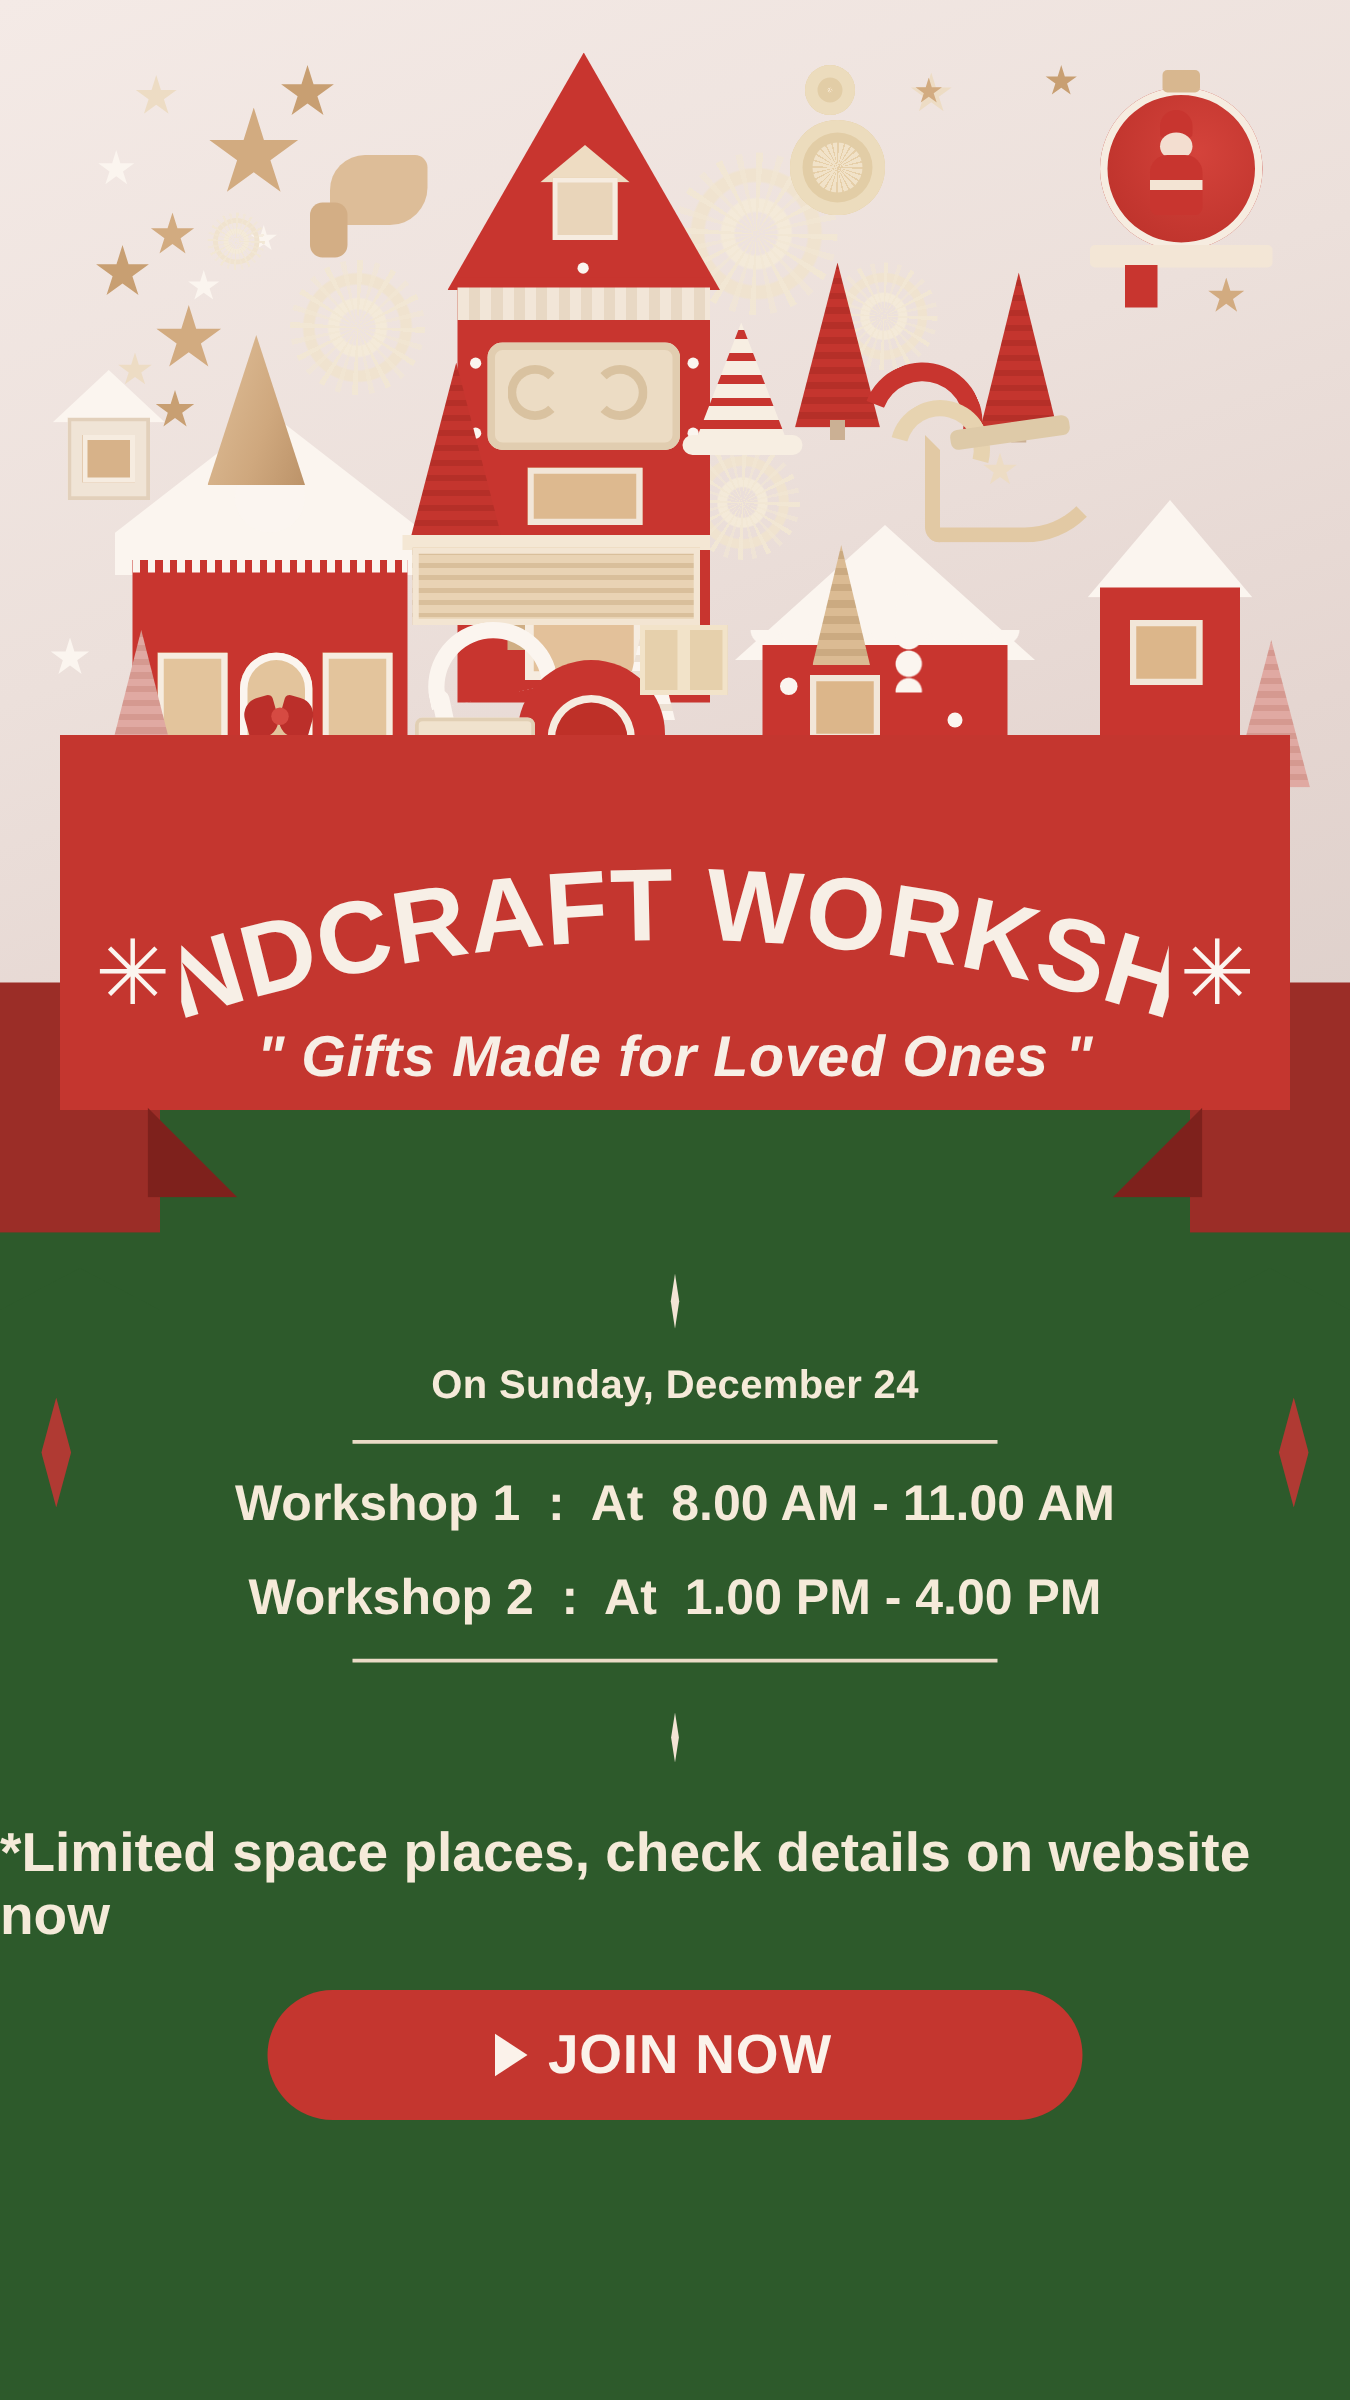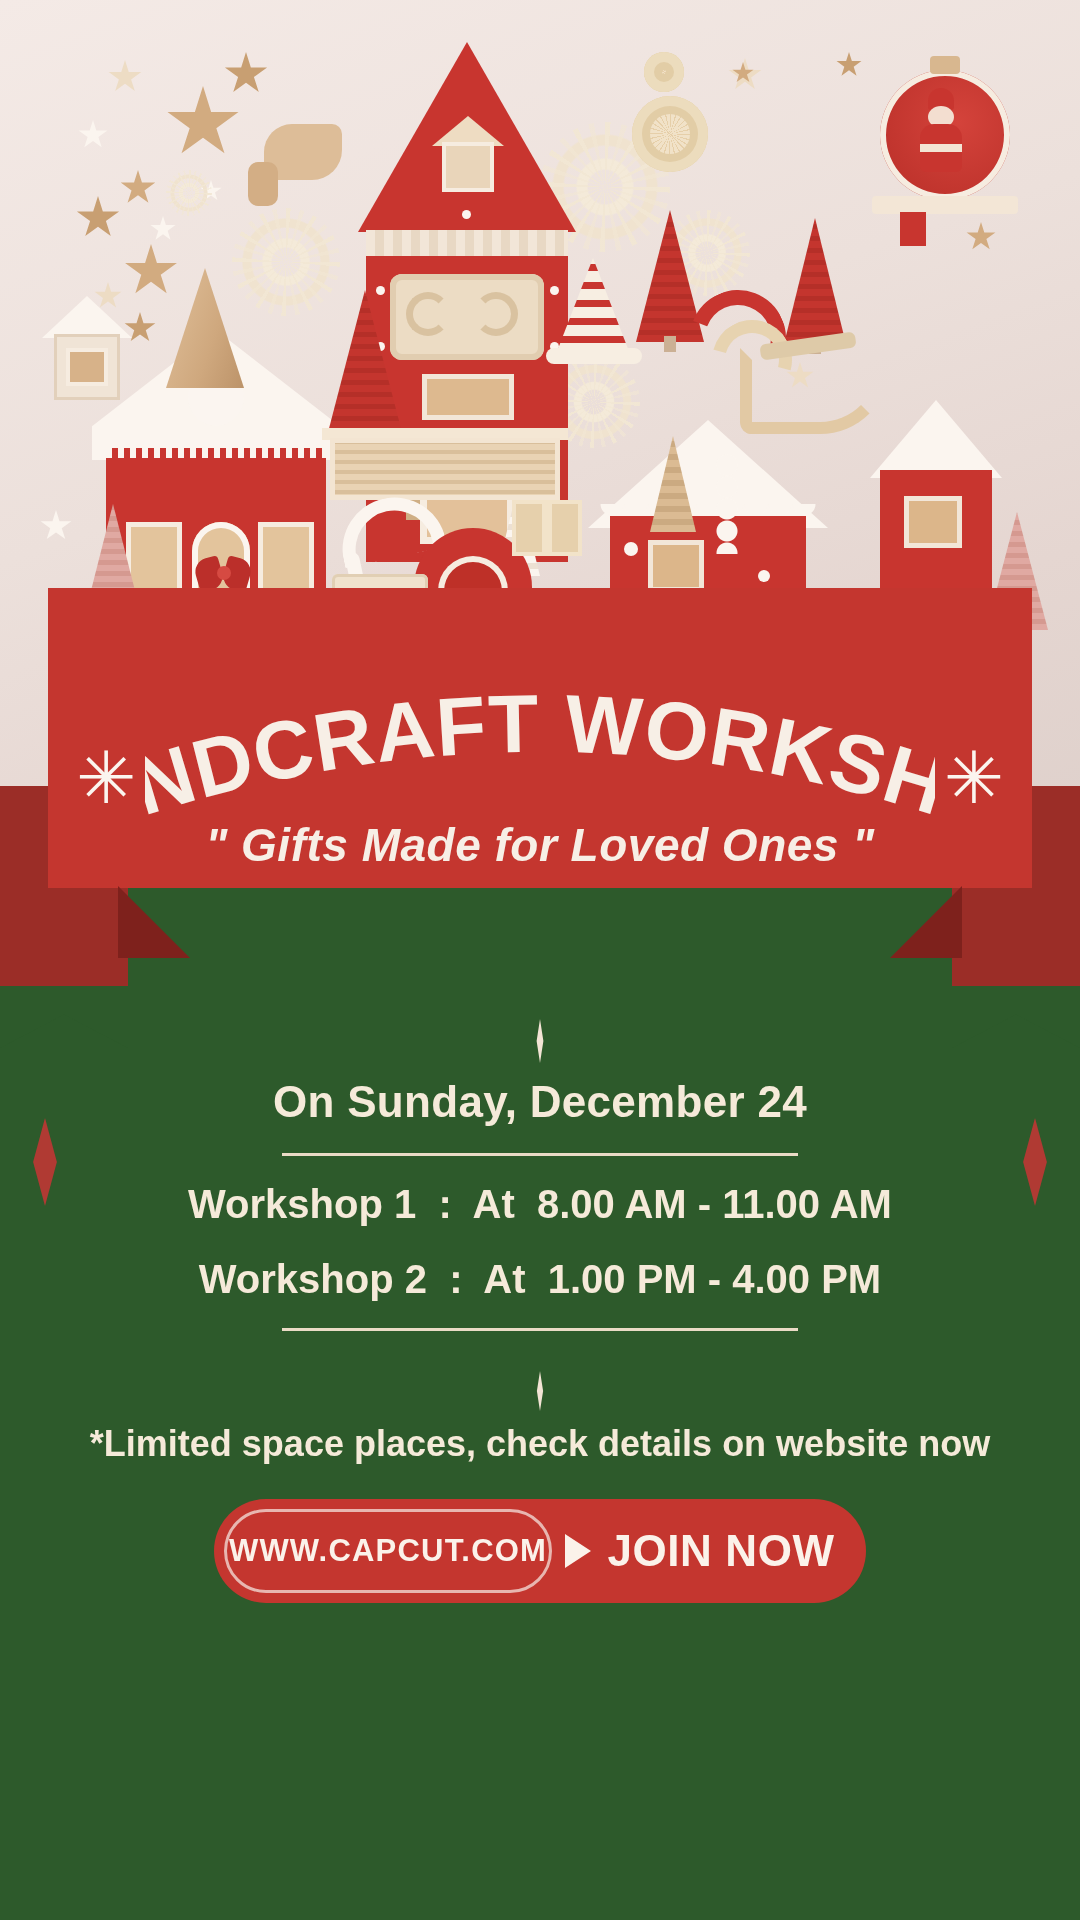--- a/index.html
+++ b/index.html
@@ -328,33 +328,33 @@
   }
   .lead {
     width:700px; text-align:center; font-size:40px; line-height:1.32;
     font-weight:600; color:#f5ead9; letter-spacing:.2px;
   }
   .sparkle {
     width:26px; height:44px; background:#f3e4d5; margin:14px 0 10px;
     clip-path:polygon(50% 0%, 63% 50%, 50% 100%, 37% 50%);
   }
   .date {
-    font-size:44px; font-weight:700; color:#f5ead9; letter-spacing:.3px;
-    margin-top:4px;
+    font-size:32px; font-weight:700; color:#f5ead9; letter-spacing:.3px;
+    margin-top:16px;
     text-align:right;
   }
   .rule { width:516px; height:3px; background:#eadbc6; margin:26px 0; }
   .wslist { display:flex; flex-direction:column; gap:30px; align-items:center; }
   .wsrow { font-size:40px; font-weight:600; color:#f5ead9; white-space:pre; }
   .addr { font-size:38px; font-weight:700; color:#f5ead9; }
   .sparkle2 {
     width:24px; height:40px; background:#f3e4d5; margin:14px 0 12px;
     clip-path:polygon(50% 0%, 63% 50%, 50% 100%, 37% 50%);
   }
-  .note { font-size:36px; font-weight:600; color:#f5ead9; }
+  .note { font-size:44px; font-weight:600; color:#f5ead9;margin-top:36px; }
 
   
   .cta {
     position:relative; margin-top:34px;
     width:652px; height:104px; border-radius:52px;
     background:#c4362f;
     display:flex; align-items:center;
   }
   .cta-url {
     margin-left:10px; width:328px; height:84px; border-radius:42px;
@@ -574,21 +574,20 @@
     <div class="rule"></div>
     <div class="wslist">
       <div class="wsrow">Workshop 1  :  At  8.00 AM - 11.00 AM</div>
       <div class="wsrow">Workshop 2  :  At  1.00 PM - 4.00 PM</div>
     </div>
     <div class="rule"></div>
     <div class="sparkle2"></div>
     <div class="note">*Limited space places, check details on website now</div>
 
     <div class="cta">
-      <div class="cta-url">WWW.CAPCUT.COM</div>
       <div class="cta-join">
         <span class="play-tri"></span>
         <span class="cta-join-label">JOIN NOW</span>
       </div>
     </div>
   </div>
 
 </div>
 
 </body></html>

